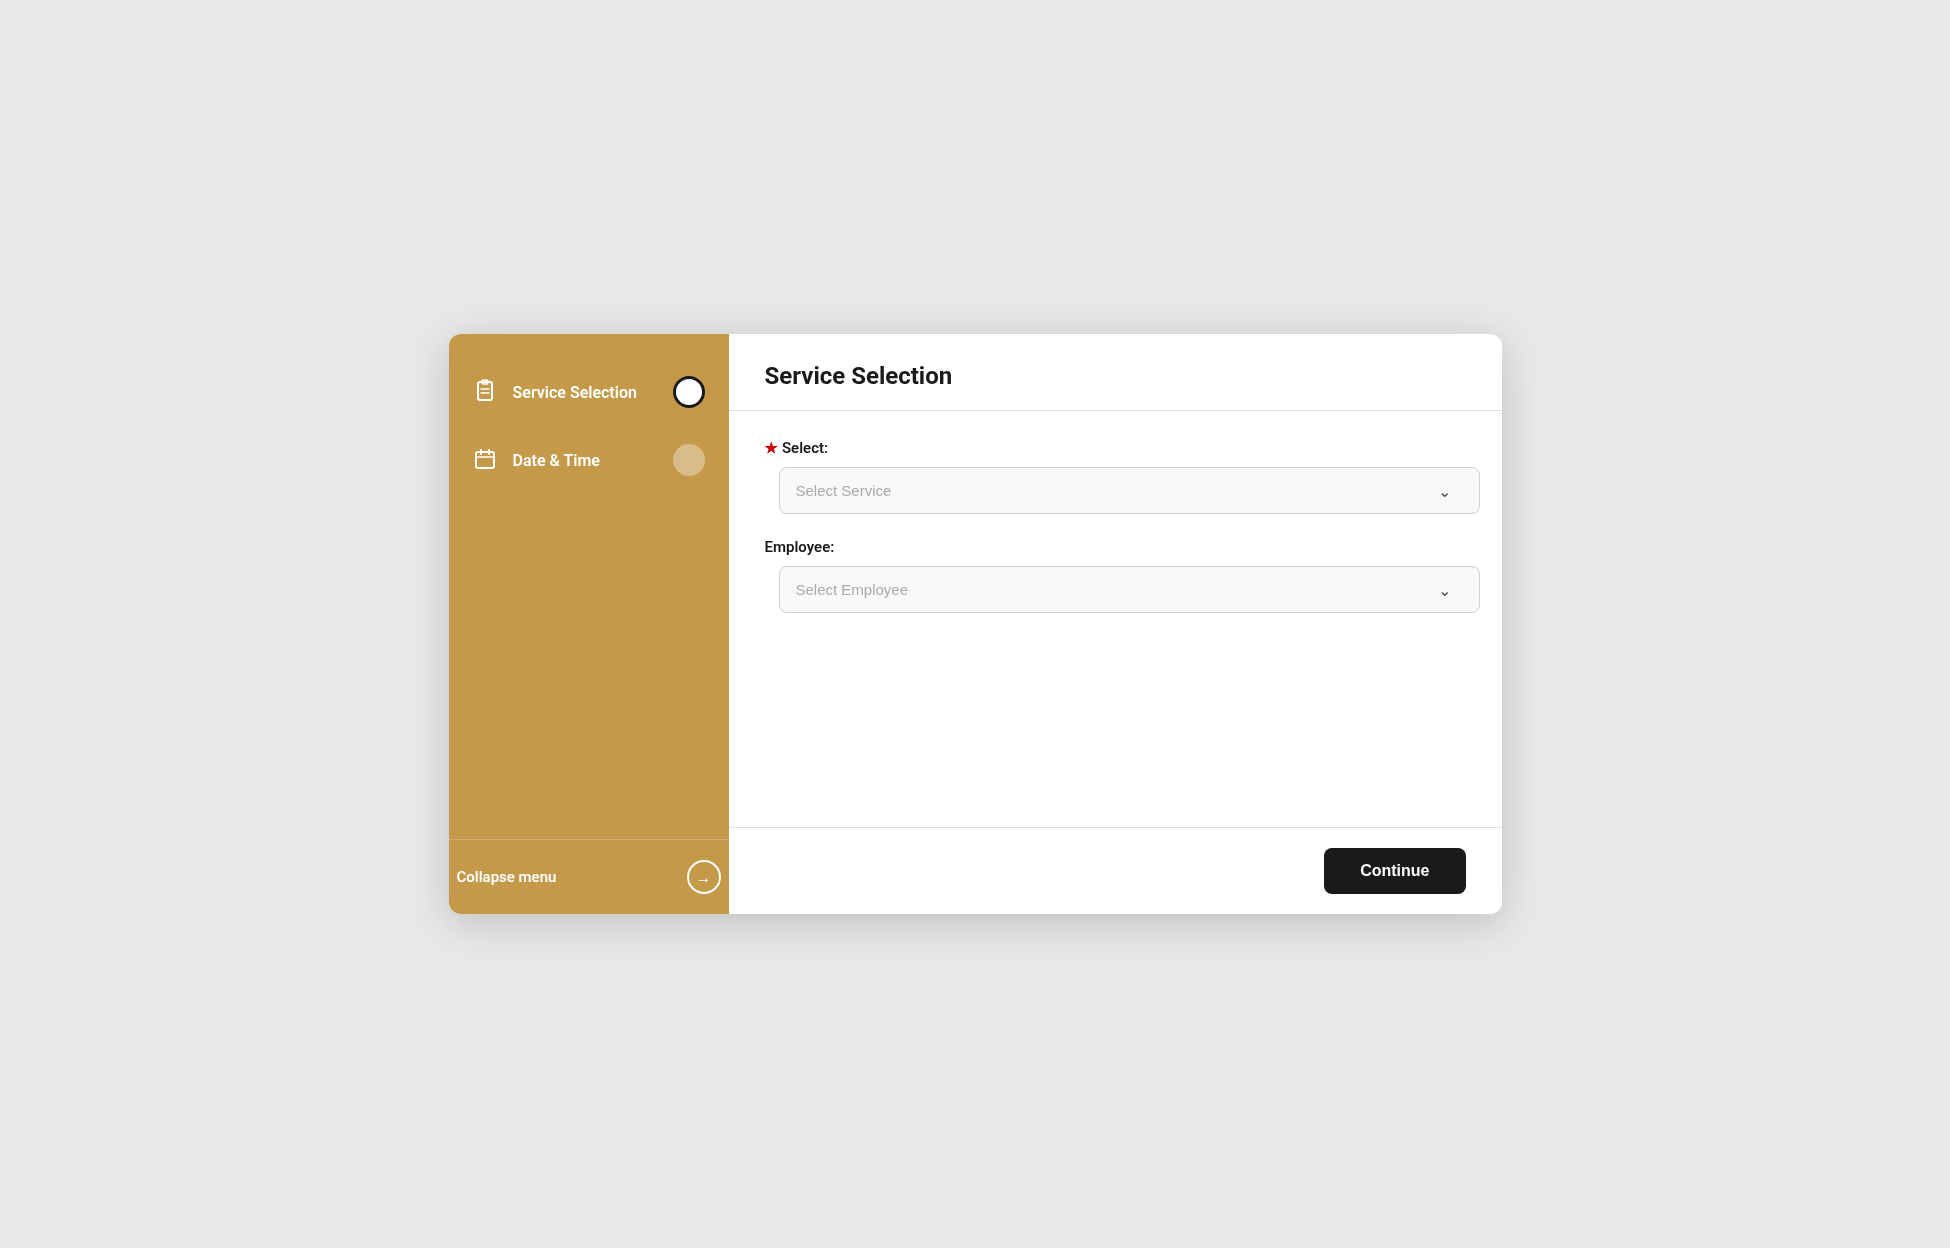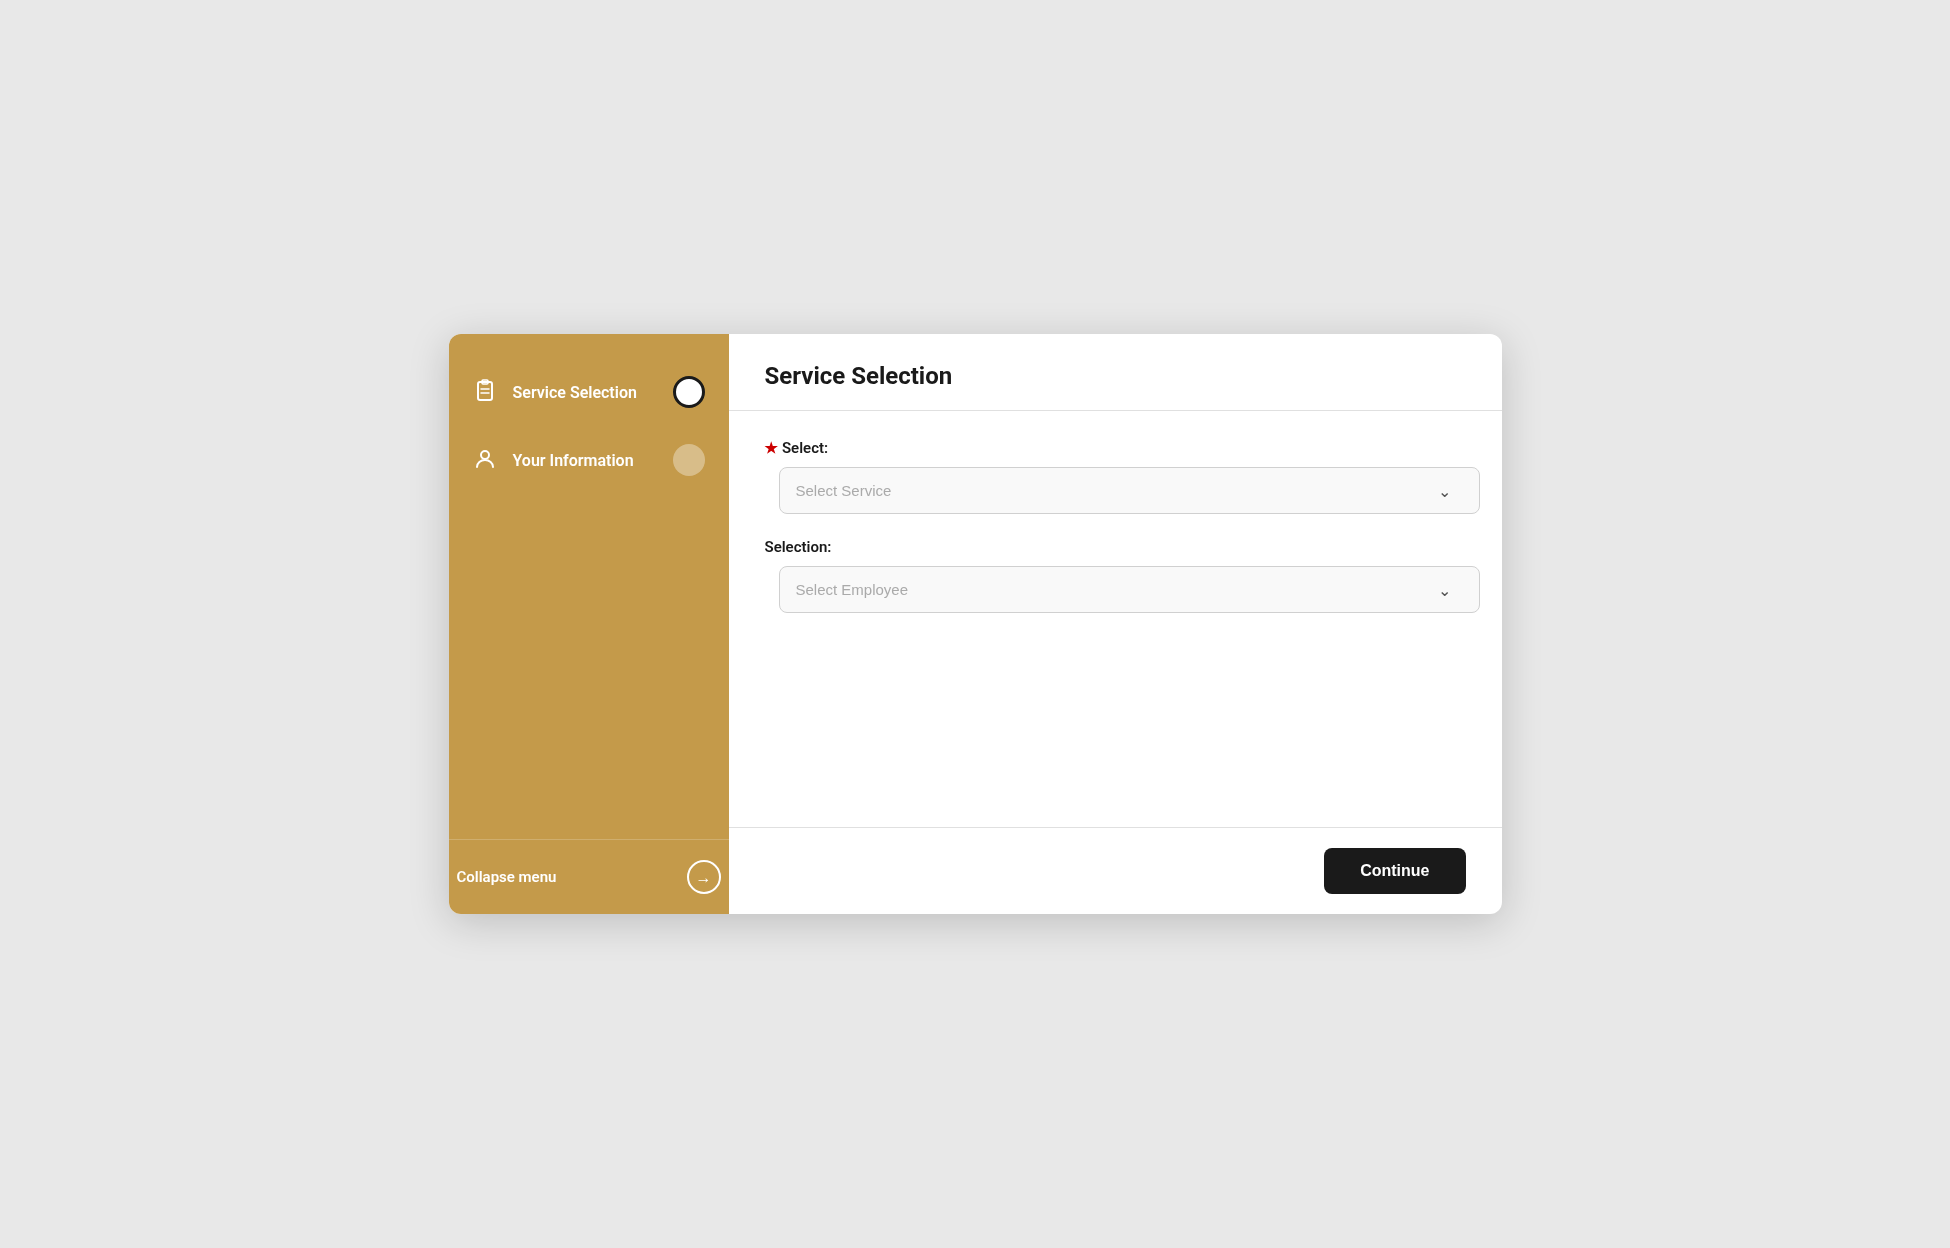--- a/index.html
+++ b/index.html
@@ -220,31 +220,33 @@
             <rect x="5" y="3" width="14" height="18" rx="2" stroke="white" stroke-width="2" fill="none"></rect>
             <rect x="9" y="1" width="6" height="4" rx="1" stroke="white" stroke-width="1.5" fill="none"></rect>
             <line x1="8" y1="10" x2="16" y2="10" stroke="white" stroke-width="1.5" stroke-linecap="round"></line>
             <line x1="8" y1="14" x2="16" y2="14" stroke="white" stroke-width="1.5" stroke-linecap="round"></line>
           </svg>
         </span>
         <span class="sidebar-item-label">Service Selection</span>
         <span class="sidebar-item-indicator indicator-active"></span>
       </div>
 
-
       <div class="sidebar-item">
         <span class="sidebar-item-icon">
           <svg width="24" height="24" viewBox="0 0 24 24" fill="none" xmlns="http://www.w3.org/2000/svg">
-            <circle cx="12" cy="8" r="4" stroke="white" stroke-width="2" fill="none"></circle>
-            <path d="M4 20c0-4 3.6-7 8-7s8 3 8 7" stroke="white" stroke-width="2" stroke-linecap="round" fill="none"></path>
+            <rect x="3" y="5" width="18" height="16" rx="2" stroke="white" stroke-width="2" fill="none"></rect>
+            <line x1="3" y1="10" x2="21" y2="10" stroke="white" stroke-width="1.5"></line>
+            <line x1="8" y1="3" x2="8" y2="7" stroke="white" stroke-width="2" stroke-linecap="round"></line>
+            <line x1="16" y1="3" x2="16" y2="7" stroke="white" stroke-width="2" stroke-linecap="round"></line>
           </svg>
         </span>
-        <span class="sidebar-item-label">Your Information</span>
+        <span class="sidebar-item-label">Date &amp; Time</span>
         <span class="sidebar-item-indicator indicator-inactive"></span>
       </div>
+
 
     </nav>
 
     <div class="sidebar-footer">
       <span class="collapse-label">Collapse menu</span>
       <span class="collapse-icon">→</span>
     </div>
   </div>
 
   <div class="main-content">
@@ -263,21 +265,21 @@
         <div class="select-wrapper">
           <select class="form-select">
             <option value="" disabled="" selected="">Select Service</option>
           </select>
           <span class="select-chevron">⌄</span>
         </div>
       </div>
 
       <div class="form-group">
         <label class="form-label">
-          <span>Selection:</span>
+          <span>Employee:</span>
         </label>
         <div class="select-wrapper">
           <select class="form-select">
             <option value="" disabled="" selected="">Select Employee</option>
           </select>
           <span class="select-chevron">⌄</span>
         </div>
       </div>
 
     </div>

